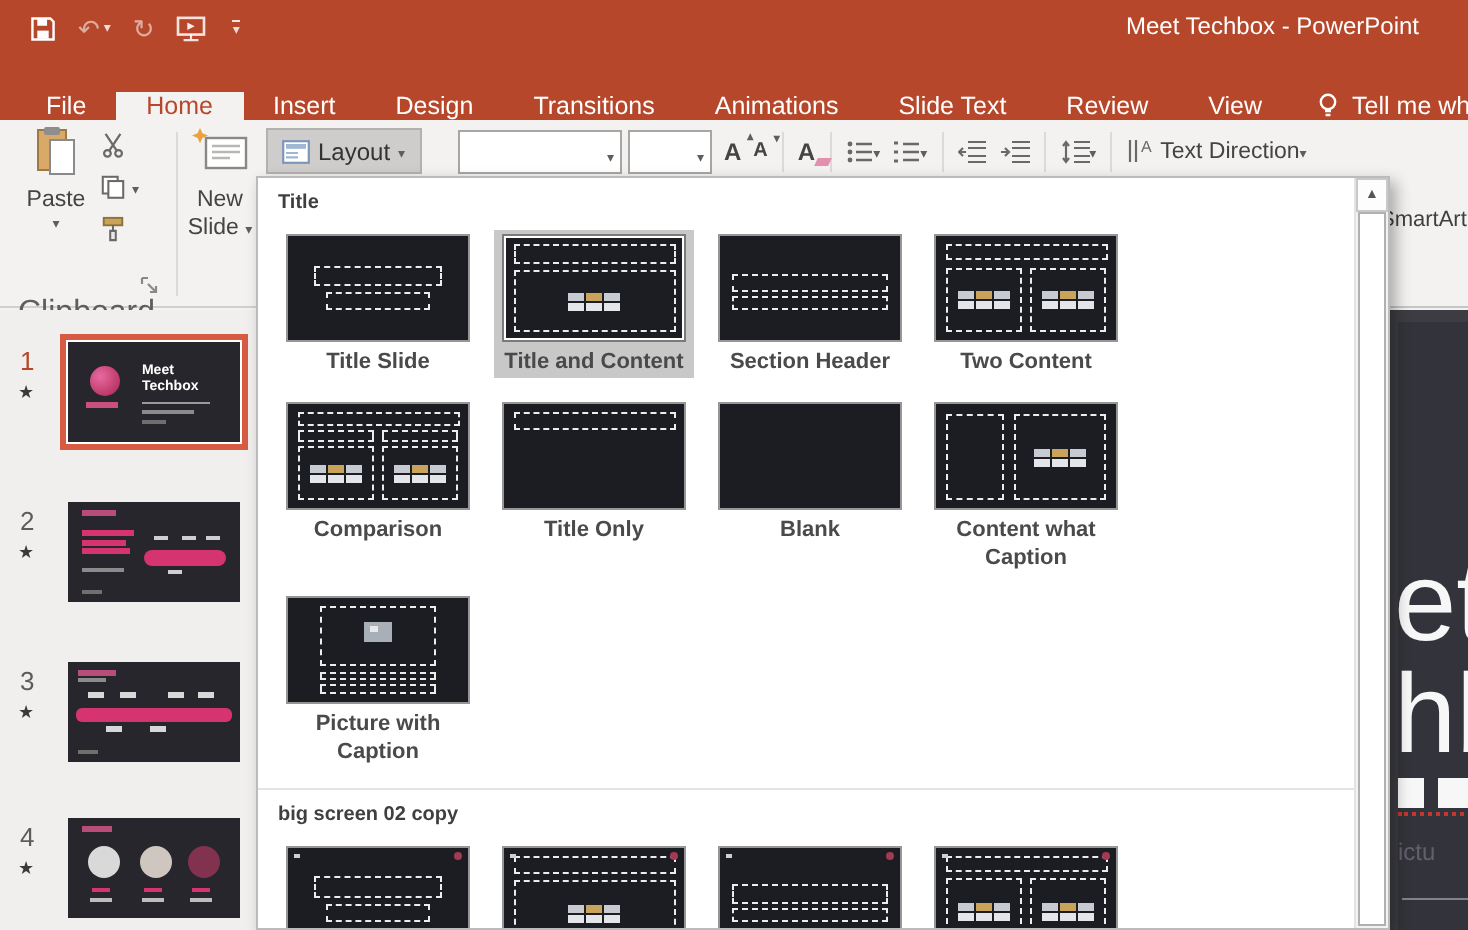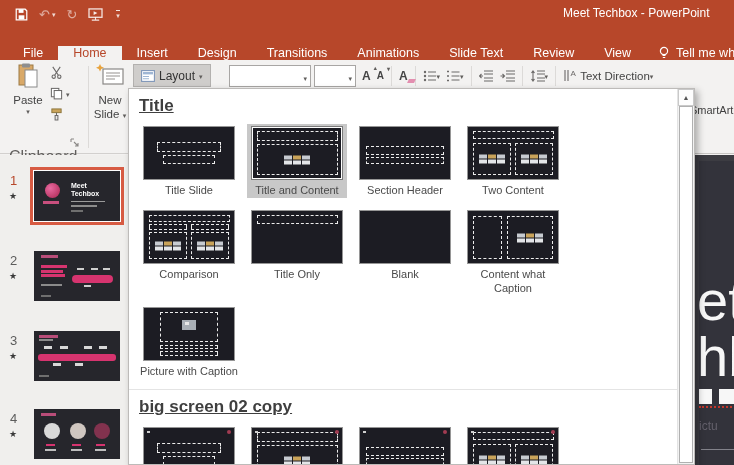--- a/index.html
+++ b/index.html
@@ -71,22 +71,22 @@
   .er-cut2 { position:absolute; left:20px; top:228px; width:15px; height:15px; background:#f7f7f7; }
   .er-dotted { position:absolute; left:0; right:0; top:245px; border-bottom:2px dotted #c4372c; }
   .er-ghost { position:absolute; left:0; top:258px; font-size:12px; color:#63606b; }
   .er-rule { position:absolute; left:2px; right:0; top:288px; height:1px; background:#82828a; }
 
   
   .layout-dropdown { position:absolute; left:128px; top:88px; width:567px; bottom:0; background:#fff;
                      border:1px solid #bdbbb9; box-shadow:3px 3px 7px rgba(0,0,0,.3); overflow:hidden; }
   .gal-body { position:absolute; left:0; top:0; right:17px; bottom:0; overflow:hidden; }
   .gal-section + .gal-section { border-top:1px solid #e4e4e4; }
-  .gal-section-title { padding:7px 10px 4px; font-size:17px; font-weight:bold; color:#3f3f3f;text-decoration:underline; }
-  .gal-grid { display:flex; flex-wrap:wrap; padding:2px 6px; }
+  .gal-section-title { padding:7px 10px 4px; font-size:10px; font-weight:bold; color:#3f3f3f; }
+  .gal-grid { display:flex; flex-wrap:wrap; padding:2px 6px;font-weight:bold; }
   .gal-item { width:100px; margin:2px 4px 8px; display:flex; flex-direction:column; align-items:center; cursor:pointer; }
   .gal-item.selected { background:#c8c8c8; }
   .thumb { width:92px; height:54px; background:#1c1c23; border:1px solid #969696; position:relative; margin-top:2px; flex:none; }
   .gal-item.selected .thumb { border-color:#7a7a7a; box-shadow:inset 0 0 0 1px #fff; }
   .gal-label { font-size:11px; color:#4a4a4a; text-align:center; line-height:1.25; margin-top:4px; }
   .ph { position:absolute; border:1px dashed #ececec; }
   .cluster { position:absolute; left:50%; top:52%; transform:translate(-50%,-50%); width:30px;
              display:flex; flex-wrap:wrap; justify-content:center; gap:1px; }
   .ci { width:8px; height:4px; background:#c7cbd1; }
   .ci.g { background:#c9a35a; }

